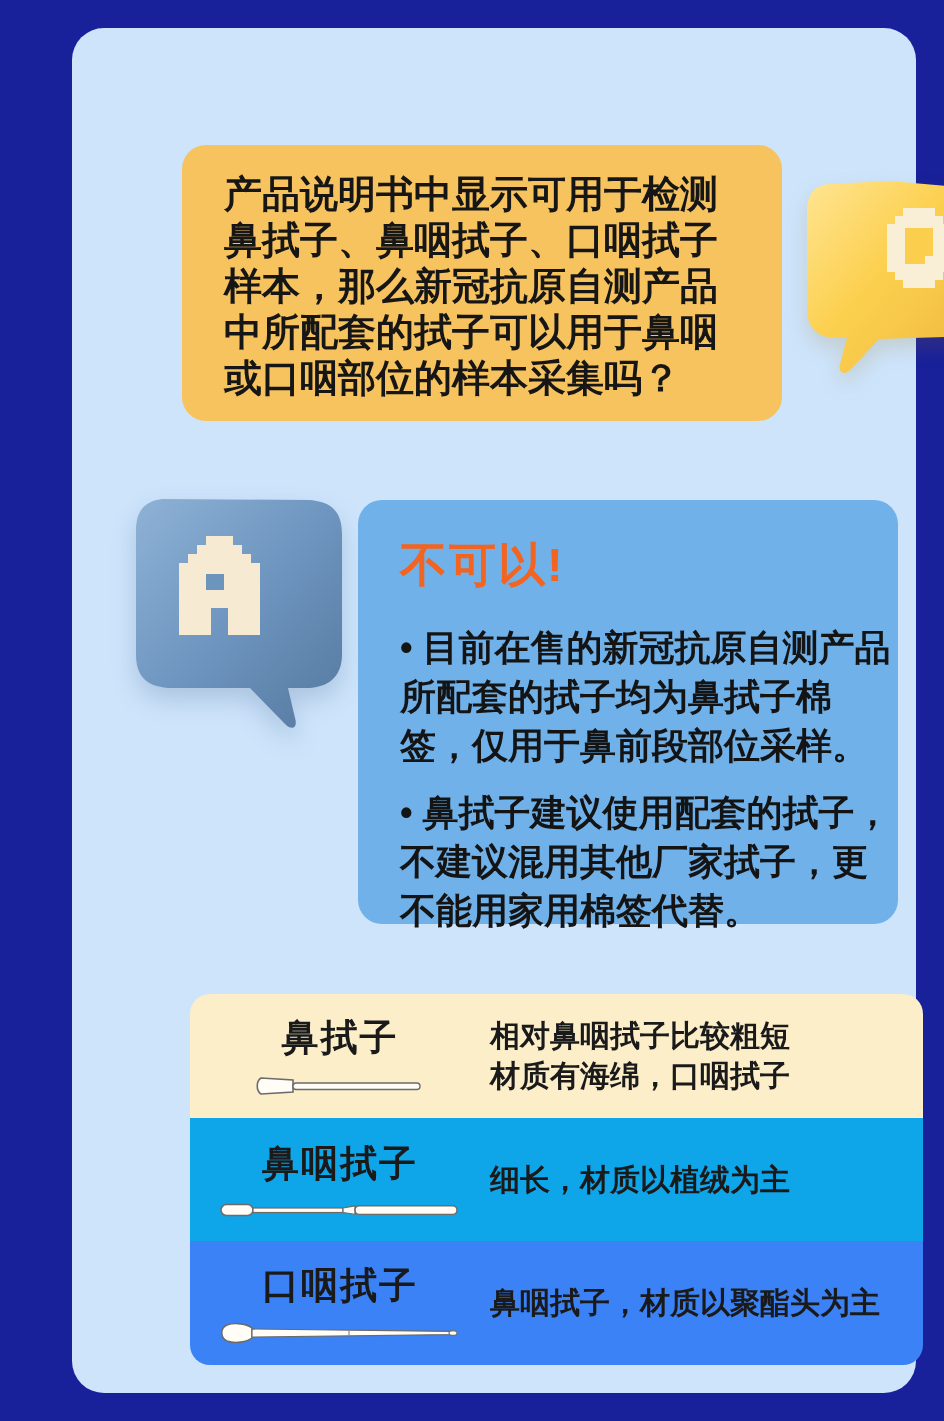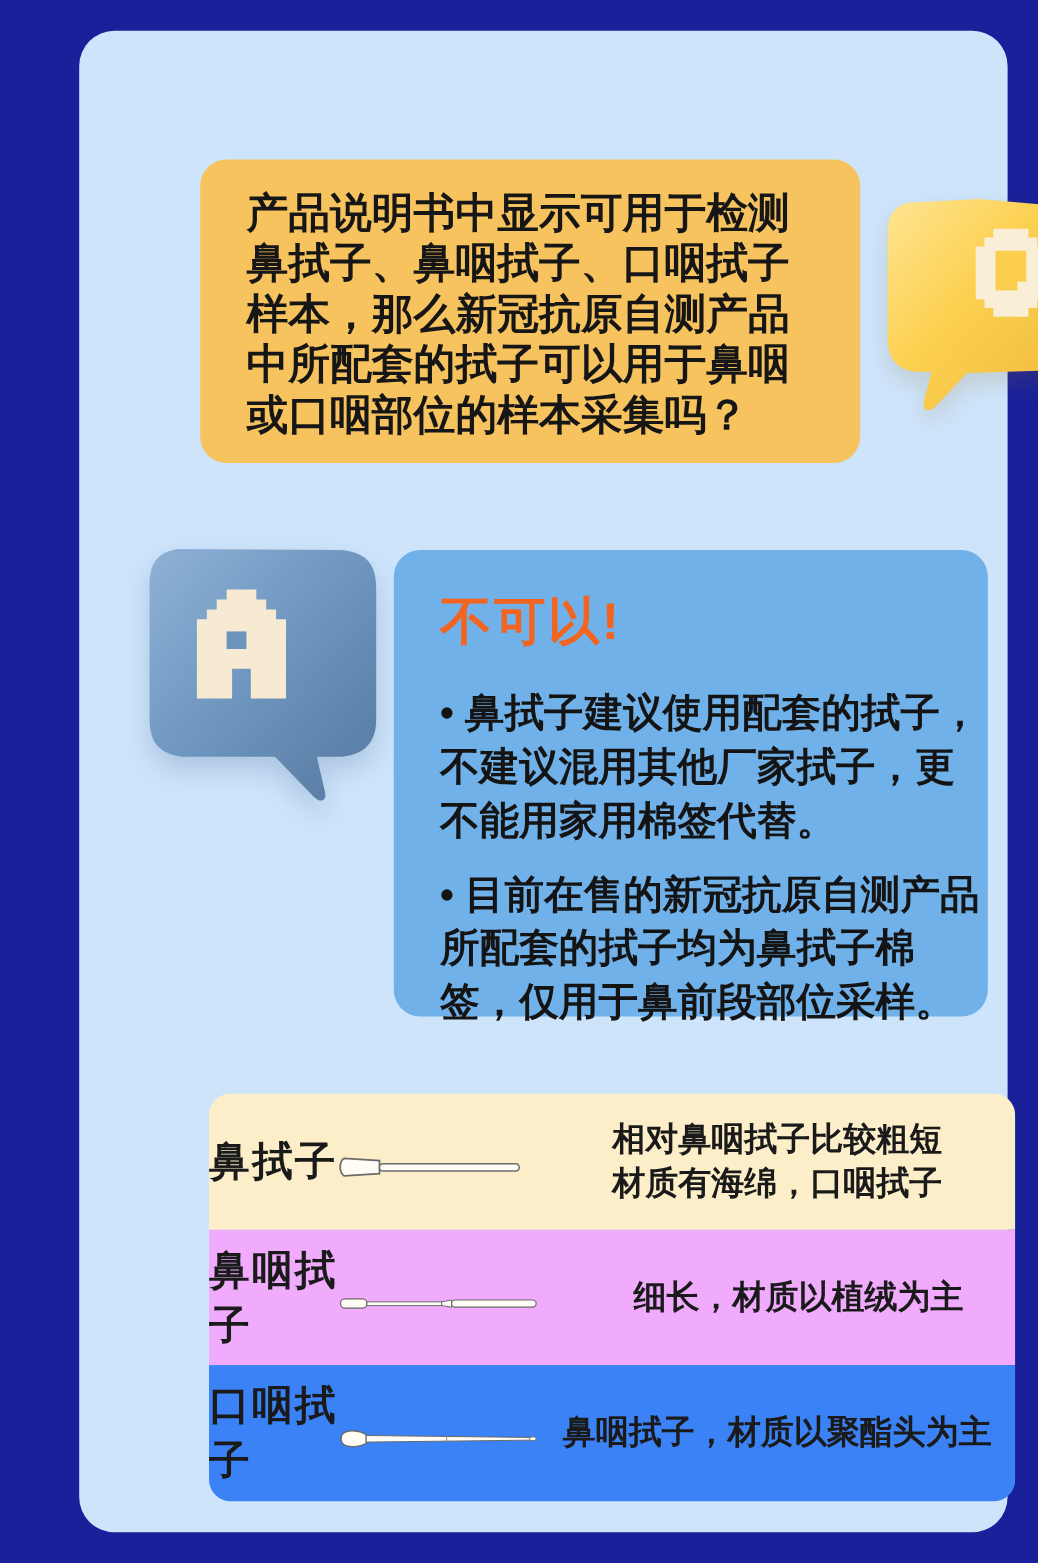--- a/index.html
+++ b/index.html
@@ -28,27 +28,27 @@
   .a-box h2 { font-size:47px; font-weight:bold; color:#f2641f; letter-spacing:2px;
               margin:6px 0 26px 0; }
   .a-box p  { width:496px; font-size:36px; line-height:49px; font-weight:600;
               color:#141414; word-break:break-all; margin-bottom:18px; }
 
   
   .table-card { position:absolute; left:118px; top:966px; width:733px; height:371px;
                 border-radius:20px; overflow:hidden; display:flex; flex-direction:column; }
   .swab-row { flex:1; display:flex; align-items:center; }
   .swab-row.r0 { background:#fbeec9; }
-  .swab-row.r1 { background:#f0abfc;gap:39px; }
+  .swab-row.r1 { background:#0ea5e9; }
   .swab-row.r2 { background:#3b82f6; }
-  .swab-col { width:300px; display:flex; flex-direction:row; align-items:center; }
+  .swab-col { width:300px; display:flex; flex-direction:column; align-items:center; }
   .swab-col .lbl { font-size:37px; font-weight:bold; color:#1a1a1a; letter-spacing:2px; }
   .swab-col svg  { margin-top:10px; }
   .desc-col { flex:1; font-size:30px; line-height:40px; font-weight:600; color:#1a1a1a; }
-  .desc-col span { display:block;text-align:center; }
+  .desc-col span { display:block; }
 </style>
 </head>
 <body>
 
 <div class="canvas">
   <div class="panel">
 
     <div class="q-box">
       <p>产品说明书中显示可用于检测鼻拭子、鼻咽拭子、口咽拭子样本，那么新冠抗原自测产品中所配套的拭子可以用于鼻咽或口咽部位的样本采集吗？</p>
     </div>
@@ -84,22 +84,22 @@
         <path fill="url(#ag)" d="M40 25 C18 28 14 42 14 58 L14 180 C14 202 24 212 46 214 L128 214 L163 250 C170 257 176 254 173 244 L166 214 L188 214 C210 212 220 200 220 180 L220 60 C220 38 210 28 188 26 Z"></path>
         <g transform="translate(48,62)" fill="#f6ebd2">
           <path d="M36 0 H63 V9 H72 V18 H81 V27 H90 V99 H58 V72 H41 V99 H9 V27 H18 V18 H27 V9 H36 Z"></path>
           <rect x="36" y="38" width="18" height="16" fill="#6d94bd"></rect>
         </g>
       </svg>
     </div>
 
     <div class="a-box">
       <h2>不可以!</h2>
+      <p>•  目前在售的新冠抗原自测产品所配套的拭子均为鼻拭子棉签，仅用于鼻前段部位采样。</p>
       <p>•  鼻拭子建议使用配套的拭子，不建议混用其他厂家拭子，更不能用家用棉签代替。</p>
-      <p>•  目前在售的新冠抗原自测产品所配套的拭子均为鼻拭子棉签，仅用于鼻前段部位采样。</p>
     </div>
 
     <div class="table-card">
 
       <div class="swab-row r0">
         <div class="swab-col">
           <span class="lbl">鼻拭子</span>
           <svg width="170" height="26" viewBox="0 0 170 26">
             <path d="M6 5 C1 8 1 18 6 21 L38 19 L38 7 Z" fill="#fffdf6" stroke="#6b6b6b" stroke-width="1.6"></path>
             <rect x="38" y="10" width="127" height="6.5" rx="3.2" fill="#fffdf6" stroke="#6b6b6b" stroke-width="1.4"></rect>

